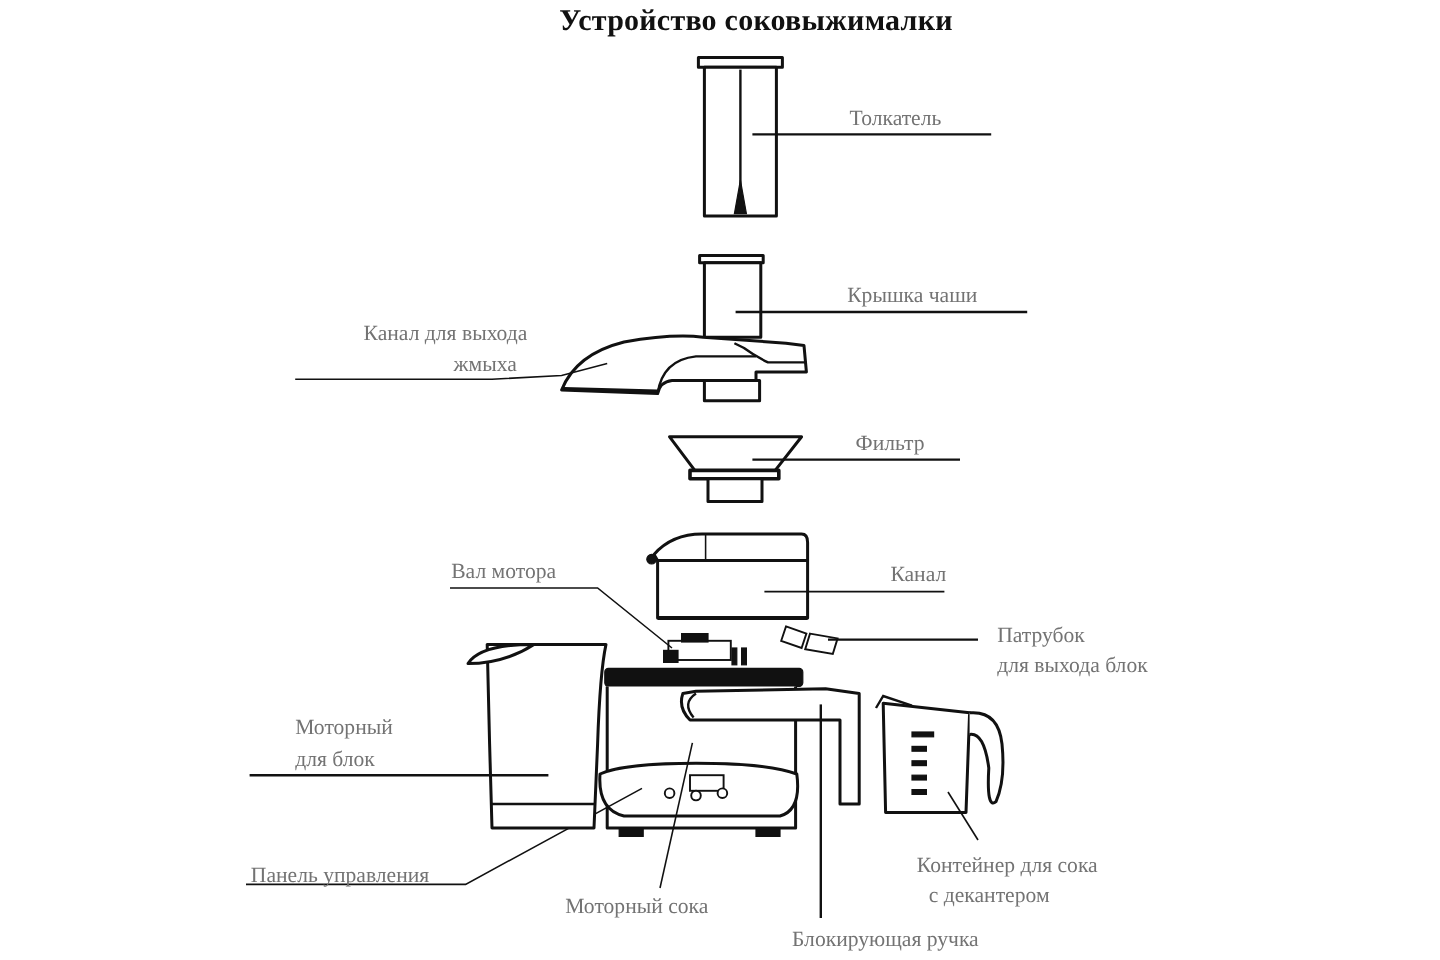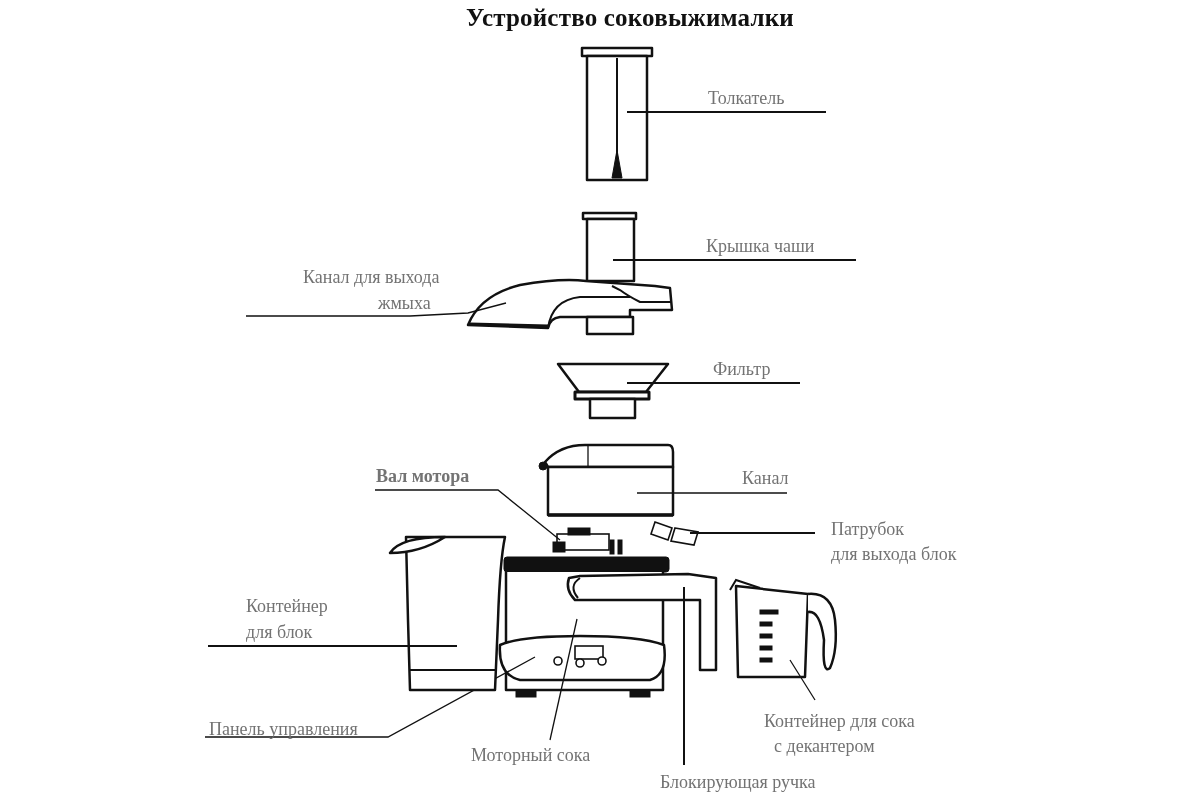--- a/index.html
+++ b/index.html
@@ -105,23 +105,23 @@
     </g>
   </g>
   <line x1="790" y1="660" x2="815" y2="700" class="ln1"></line>
 </svg>
 
 <div class="lbl" style="left:708px; top:88px;">Толкатель</div>
 <div class="lbl" style="left:706px; top:236px;">Крышка чаши</div>
 <div class="lbl" style="left:271px; top:267px;margin-left:32px;">Канал для выхода</div>
 <div class="lbl" style="left:378px; top:293px;text-align:right;">жмыха</div>
 <div class="lbl" style="left:713px; top:359px;">Фильтр</div>
-<div class="lbl" style="left:376px; top:466px;font-weight:bold;">Вал мотора</div>
+<div class="lbl" style="left:376px; top:466px;">Вал мотора</div>
 <div class="lbl" style="left:742px; top:468px;">Канал</div>
 <div class="lbl" style="left:831px; top:519px;">Патрубок</div>
 <div class="lbl" style="left:831px; top:544px;">для выхода блок</div>
-<div class="lbl" style="left:246px; top:596px;">Контейнер</div>
+<div class="lbl" style="left:246px; top:596px;">Моторный</div>
 <div class="lbl" style="left:246px; top:622px;">для блок</div>
 <div class="lbl" style="left:209px; top:719px;">Панель управления</div>
 <div class="lbl" style="left:471px; top:745px;">Моторный сока</div>
 <div class="lbl" style="left:660px; top:772px;text-align:right;">Блокирующая ручка</div>
 <div class="lbl" style="left:764px; top:711px;">Контейнер для сока</div>
 <div class="lbl" style="left:764px; top:736px;margin-left:10px;">с декантером</div>
 
 </body></html>

